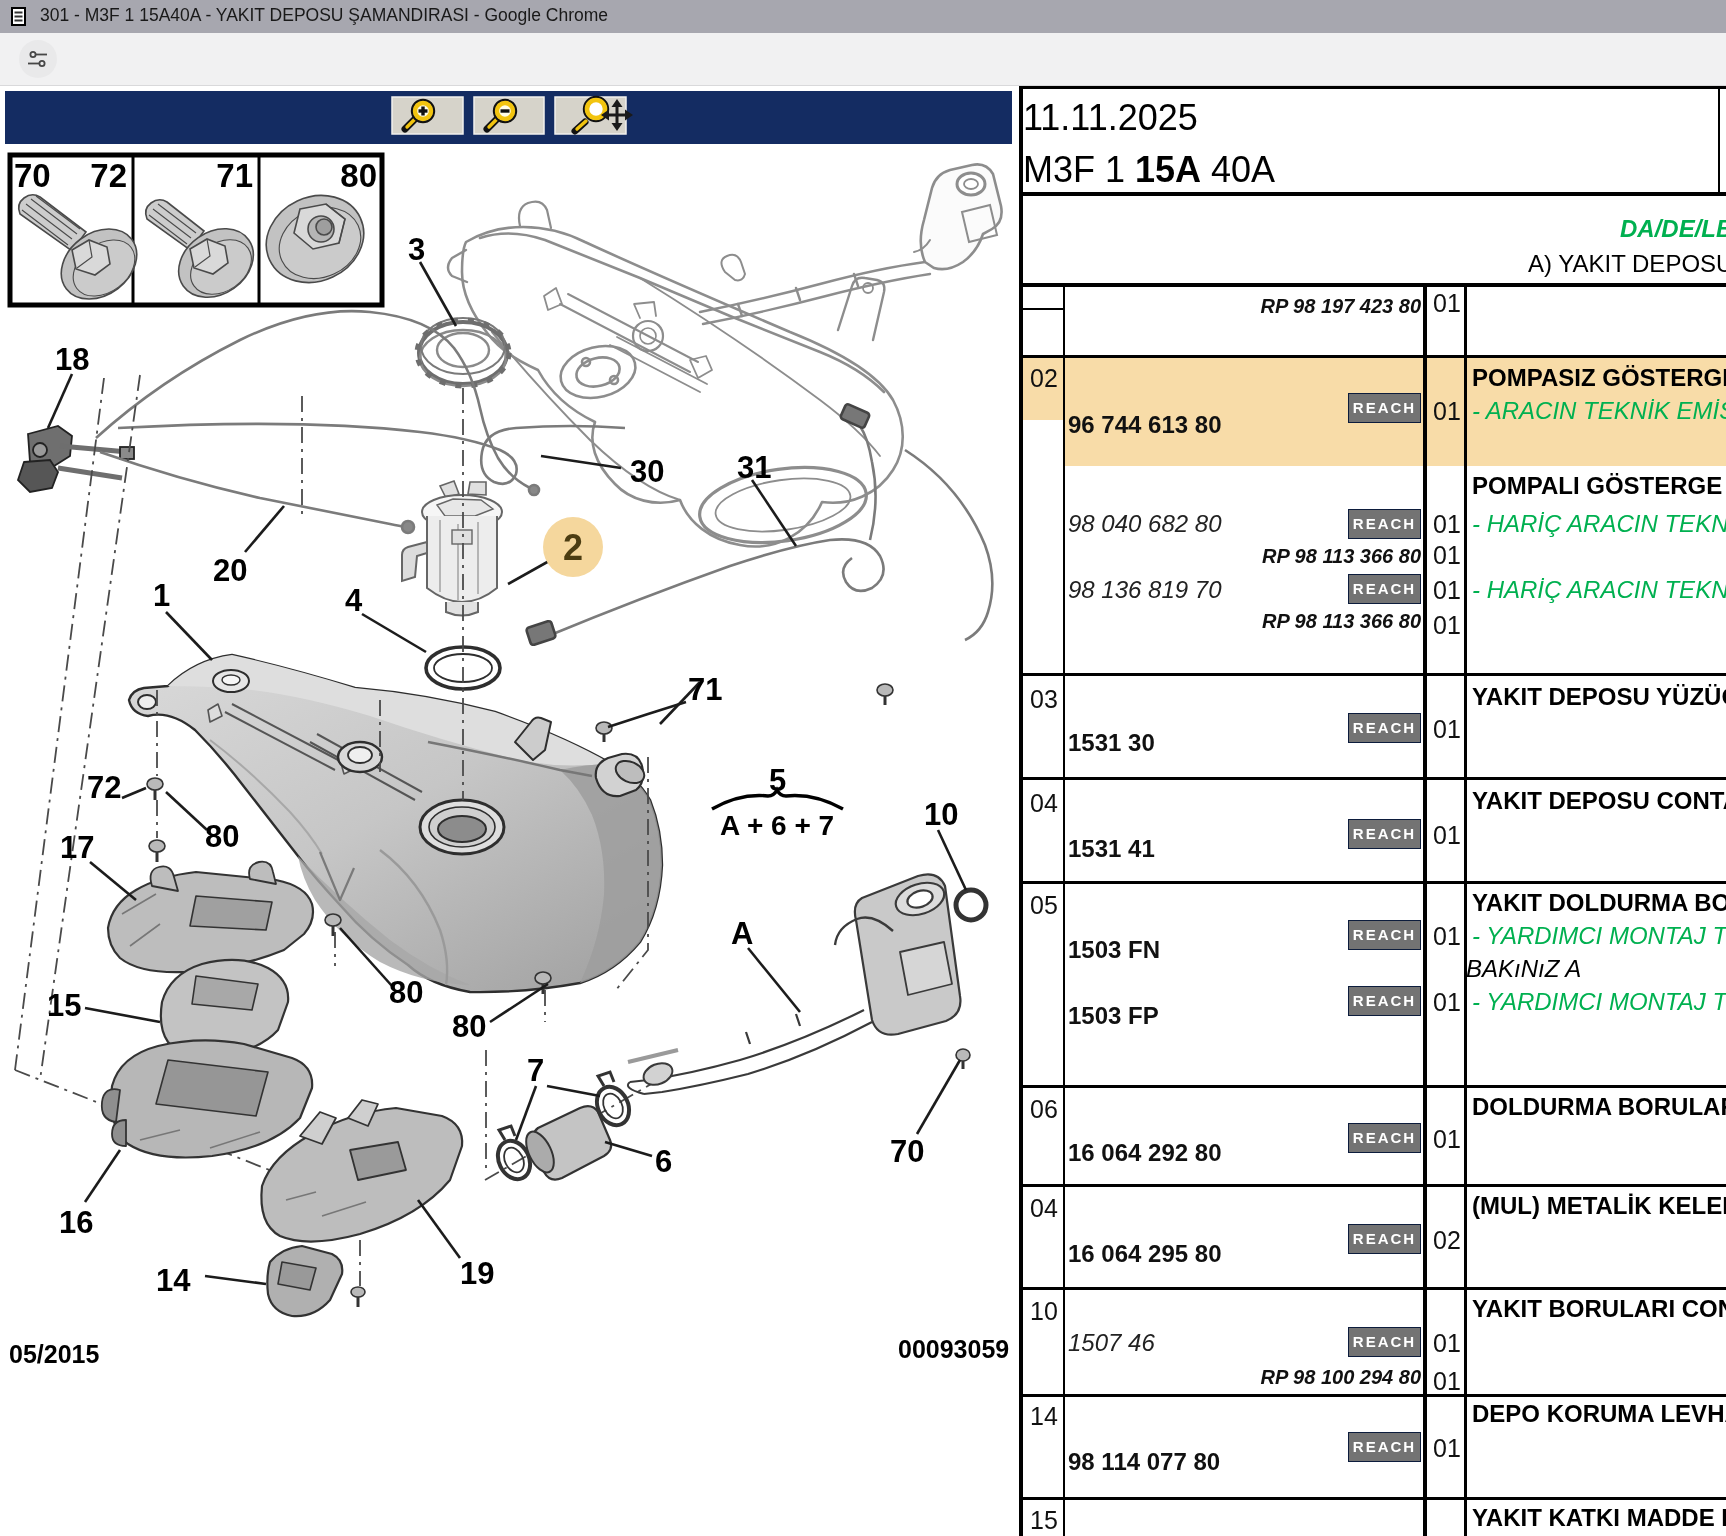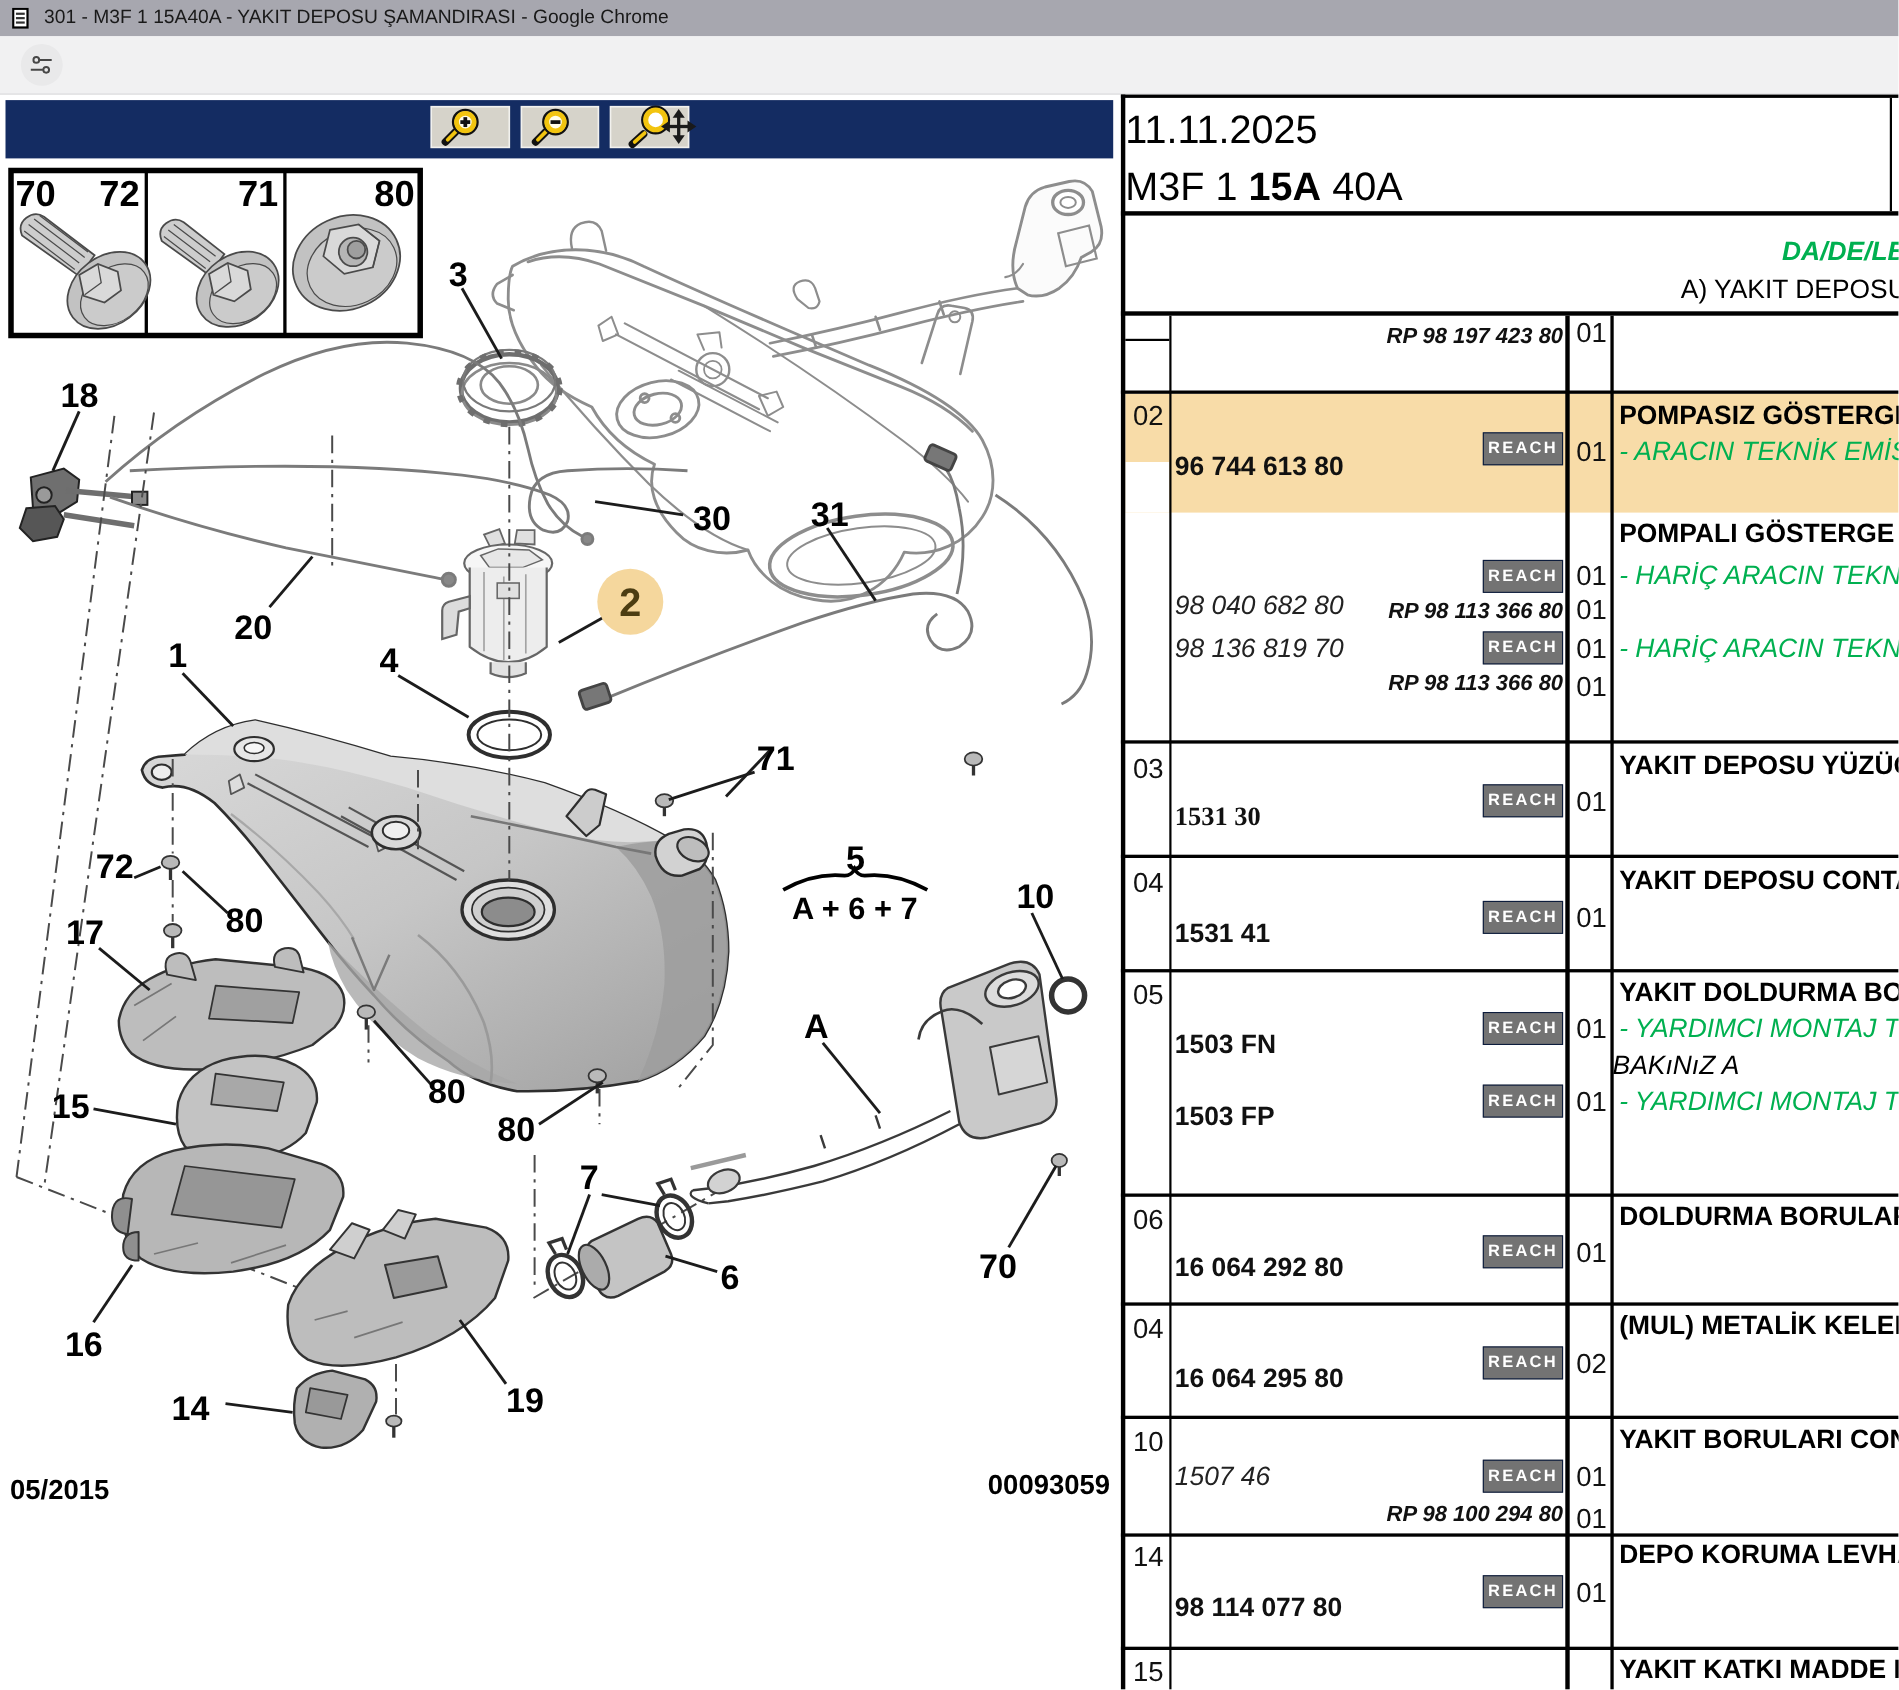--- a/index.html
+++ b/index.html
@@ -460,36 +460,36 @@
 <div class="txt num" style="left:1433px;top:291px;">01</div>
 
 <div class="txt num" style="left:1030px;top:366px;">02</div>
 <div class="txt desc" style="left:1472px;top:366px;">POMPASIZ GÖSTERGELİ</div>
 <div class="txt grn" style="left:1472px;top:399px;">- ARACIN TEKNİK EMİSYON</div>
 <div class="txt pn" style="left:1068px;top:399px;">96 744 613 80</div>
 <div class="reach" style="left:1348px;top:393px;">REACH</div>
 <div class="txt num" style="left:1433px;top:399px;">01</div>
 
 <div class="txt desc" style="left:1472px;top:474px;">POMPALI GÖSTERGE</div>
-<div class="txt pni" style="left:1068px;top:512px;margin-top:27px;">98 040 682 80</div>
+<div class="txt pni" style="left:1068px;top:512px;">98 040 682 80</div>
 <div class="reach" style="left:1348px;top:509px;">REACH</div>
 <div class="txt num" style="left:1433px;top:512px;">01</div>
 <div class="txt grn" style="left:1472px;top:512px;">- HARİÇ ARACIN TEKNİK</div>
 <div class="txt rp" style="left:1068px;top:546px;width:353px;">RP 98 113 366 80</div>
 <div class="txt num" style="left:1433px;top:543px;">01</div>
 <div class="txt pni" style="left:1068px;top:578px;">98 136 819 70</div>
 <div class="reach" style="left:1348px;top:574px;">REACH</div>
 <div class="txt num" style="left:1433px;top:578px;">01</div>
 <div class="txt grn" style="left:1472px;top:578px;">- HARİÇ ARACIN TEKNİK</div>
 <div class="txt rp" style="left:1068px;top:611px;width:353px;">RP 98 113 366 80</div>
 <div class="txt num" style="left:1433px;top:613px;">01</div>
 
 <div class="txt num" style="left:1030px;top:687px;">03</div>
 <div class="txt desc" style="left:1472px;top:685px;">YAKIT DEPOSU YÜZÜĞÜ</div>
-<div class="txt pn" style="left:1068px;top:717px;font-family:Liberation Serif, serif;">1531 30</div>
+<div class="txt pn" style="left:1068px;top:717px;">1531 30</div>
 <div class="reach" style="left:1348px;top:713px;">REACH</div>
 <div class="txt num" style="left:1433px;top:717px;">01</div>
 
 <div class="txt num" style="left:1030px;top:791px;">04</div>
 <div class="txt desc" style="left:1472px;top:789px;">YAKIT DEPOSU CONTASI</div>
 <div class="txt pn" style="left:1068px;top:823px;">1531 41</div>
 <div class="reach" style="left:1348px;top:819px;">REACH</div>
 <div class="txt num" style="left:1433px;top:823px;">01</div>
 
 <div class="txt num" style="left:1030px;top:893px;">05</div>

